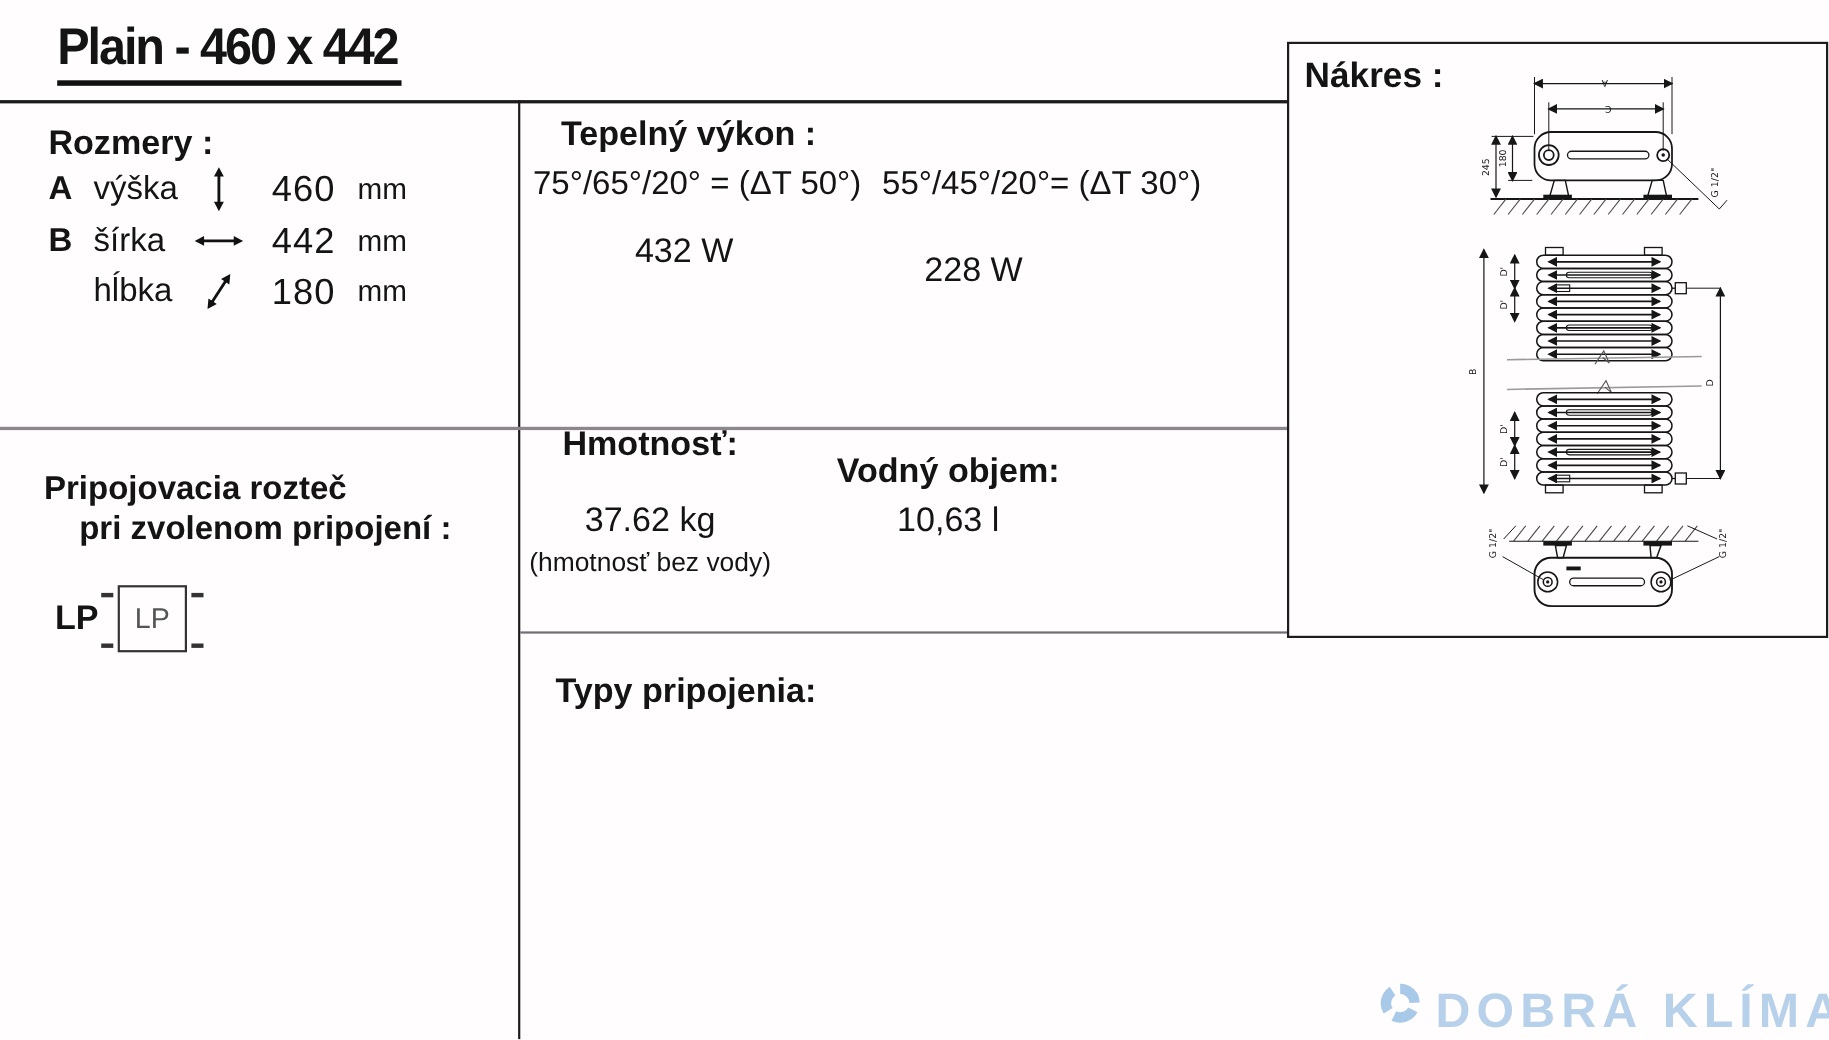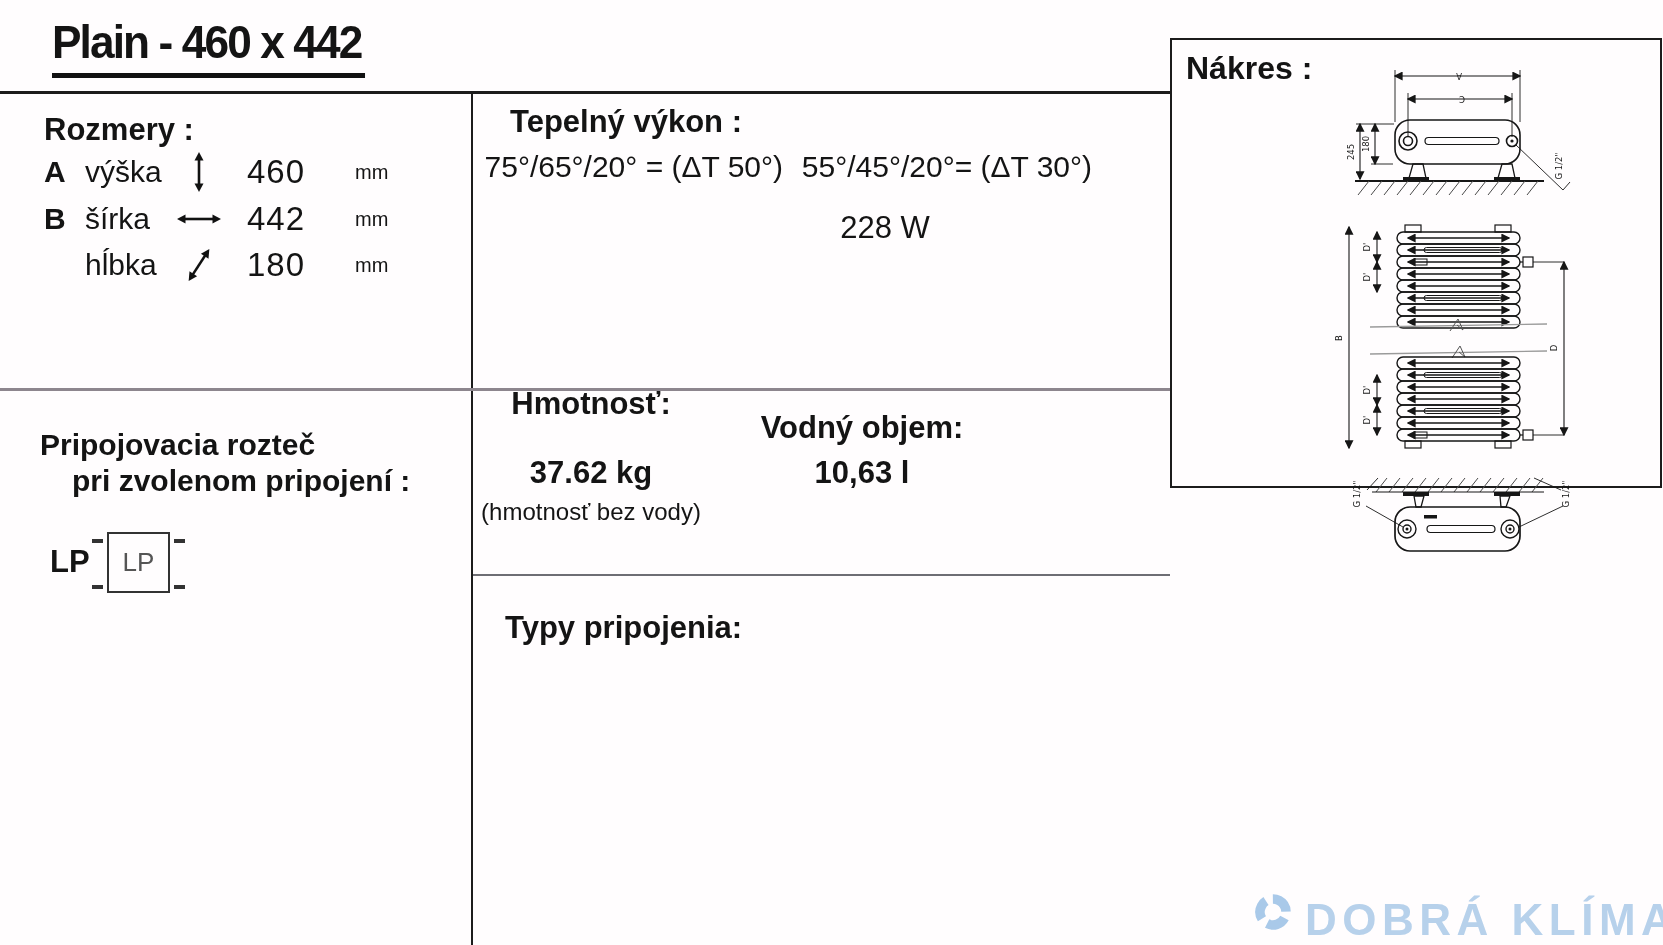--- a/index.html
+++ b/index.html
@@ -14,33 +14,33 @@
   .line-gray{background:#8d868e;}
   .line-mid{background:#6e6e74;}
   
   .h{font-weight:700;font-size:31px;white-space:nowrap;}
   
   .dim-row{display:flex;align-items:center;height:40px;font-size:30px;}
   .dim-key{width:30px;font-weight:700;}
   .dim-label{width:88px;margin-left:11px;}
   .dim-icon{width:52px;display:flex;justify-content:center;align-items:center;}
   .dim-value{width:80px;text-align:right;font-size:33px;letter-spacing:1px;}
-  .dim-unit{margin-left:50px;font-size:20px;}
+  .dim-unit{margin-left:20px;font-size:27px;}
   .center-col{text-align:center;white-space:nowrap;}
   .formula{font-size:30px;text-align:right;}
   .power{font-size:31px;}
   .note{font-size:24px;}
-  .val{font-size:31px;font-weight:bold;}
+  .val{font-size:31px;}
   
   .lp-code{font-size:31px;font-weight:700;}
   .lp-box{width:59px;height:57px;border:2px solid #333;display:flex;align-items:center;justify-content:center;
           font-size:26px;color:#555;}
   .lp-dash{width:11px;height:4px;background:#333;}
   
-  .nakres-box{left:1170px;top:38px;width:492px;height:450px;border:2px solid #1c1c1c;box-sizing:border-box;}
+  .nakres-box{left:1170px;top:38px;width:492px;height:542px;border:2px solid #1c1c1c;box-sizing:border-box;}
   
   .logo-text{font-size:44px;font-weight:700;letter-spacing:5.5px;color:#b7d1eb;white-space:nowrap;}
 </style>
 </head>
 <body>
 
 <div class="page">
 
   <div class="abs title">Plain - 460 x 442</div>
 
@@ -103,21 +103,22 @@
     <span>LP</span>
   </div>
   <div class="abs lp-dash" style="left:92px;top:539px;"></div>
   <div class="abs lp-dash" style="left:92px;top:585px;"></div>
   <div class="abs lp-dash" style="left:174px;top:539px;"></div>
   <div class="abs lp-dash" style="left:174px;top:585px;"></div>
 
   <div class="abs h" style="left:510px;top:104px;">Tepelný výkon :</div>
   <div class="abs center-col formula" style="left:478px;top:150px;width:305px;">75°/65°/20° = (ΔT 50°)</div>
   <div class="abs center-col formula" style="left:762px;top:150px;width:330px;">55°/45°/20°= (ΔT 30°)</div>
-  <div class="abs center-col power" style="left:740px;top:210px;width:290px;">228 W</div>
+  <div class="abs center-col power" style="left:472px;top:210px;width:300px;">432 W</div>
+  <div class="abs center-col power" style="left:740px;top:227px;width:290px;">228 W</div>
 
   <div class="abs center-col h" style="left:451px;top:386px;width:280px;">Hmotnosť:</div>
   <div class="abs center-col val" style="left:451px;top:455px;width:280px;">37.62 kg</div>
   <div class="abs center-col note" style="left:451px;top:498px;width:280px;">(hmotnosť bez vody)</div>
   <div class="abs center-col h" style="left:722px;top:410px;width:280px;">Vodný objem:</div>
   <div class="abs center-col val" style="left:722px;top:455px;width:280px;">10,63 l</div>
 
   <div class="abs h" style="left:505px;top:610px;">Typy pripojenia:</div>
 
   <div class="abs nakres-box">

